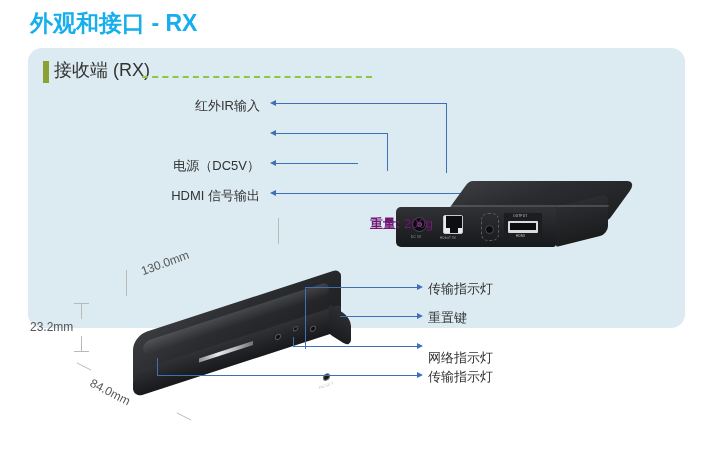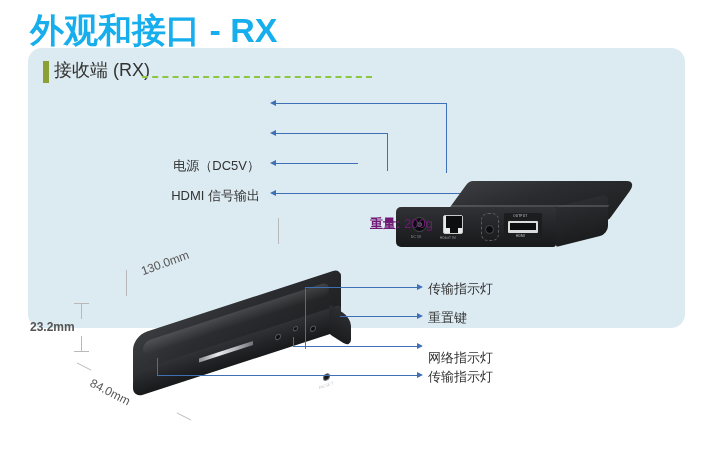--- a/index.html
+++ b/index.html
@@ -13,21 +13,21 @@
     position: relative;
     overflow: hidden;
     font-family: "Liberation Sans", "DejaVu Sans", sans-serif;
   }
 
   
   #page-title {
     position: absolute;
     left: 30px;
     top: 8px;
-    font-size: 34px;
+    font-size: 23px;
     font-weight: bold;
     color: #16aeec;
     letter-spacing: 0px;
     white-space: nowrap;
   }
 
   
   #panel {
     position: absolute;
     left: 28px;
@@ -171,20 +171,21 @@
 <body>
 
 <div id="page-title">外观和接口 - RX</div>
 
 <div id="panel">
 
   <div id="section-accent"></div>
   <div id="section-title">接收端 (RX)</div>
   <div id="section-divider"></div>
 
+  <div class="anno right-align" style="left:62px; top:49px; width:170px;">红外IR输入</div>
   <div class="anno right-align" style="left:62px; top:109px; width:170px;">电源（DC5V）</div>
   <div class="anno right-align" style="left:62px; top:139px; width:170px;">HDMI 信号输出</div>
 
   <div class="arrow-left" style="left:242px; top:52px;"></div>
   <div class="lead-h" style="left:247px; top:55px; width:172px;"></div>
   <div class="lead-v" style="left:418px; top:55px; height:70px;"></div>
 
   <div class="arrow-left" style="left:242px; top:82px;"></div>
   <div class="lead-h" style="left:247px; top:85px; width:113px;"></div>
   <div class="lead-v" style="left:359px; top:85px; height:38px;"></div>
@@ -235,21 +236,21 @@
   </div>
 
   <div id="weight-caption" style="left:342px; top:167px;">
     <b>重量:</b><span> 200g</span>
   </div>
 
   <div class="dim-label" style="left:116px; top:216px; transform: rotate(-20deg); transform-origin:left bottom;">130.0mm</div>
   <div class="dim-line" style="left:98px; top:222px; width:1px; height:26px;"></div>
   <div class="dim-line" style="left:250px; top:170px; width:1px; height:26px;"></div>
 
-  <div class="dim-label" style="left:2px; top:272px;font-weight:bold;">23.2mm</div>
+  <div class="dim-label" style="left:2px; top:272px;">23.2mm</div>
   <div class="dim-line" style="left:53px; top:255px; width:1px; height:16px;"></div>
   <div class="dim-line" style="left:53px; top:288px; width:1px; height:16px;"></div>
   <div class="dim-line" style="left:46px; top:255px; width:15px; height:1px;"></div>
   <div class="dim-line" style="left:46px; top:303px; width:15px; height:1px;"></div>
 
   <div class="dim-label" style="left:66px; top:328px; transform: rotate(27deg); transform-origin:left top;">84.0mm</div>
   <div class="dim-line" style="left:48px; top:318px; width:16px; height:1px; transform: rotate(27deg);"></div>
   <div class="dim-line" style="left:148px; top:368px; width:16px; height:1px; transform: rotate(27deg);"></div>
 
   <div id="dev-bot">

